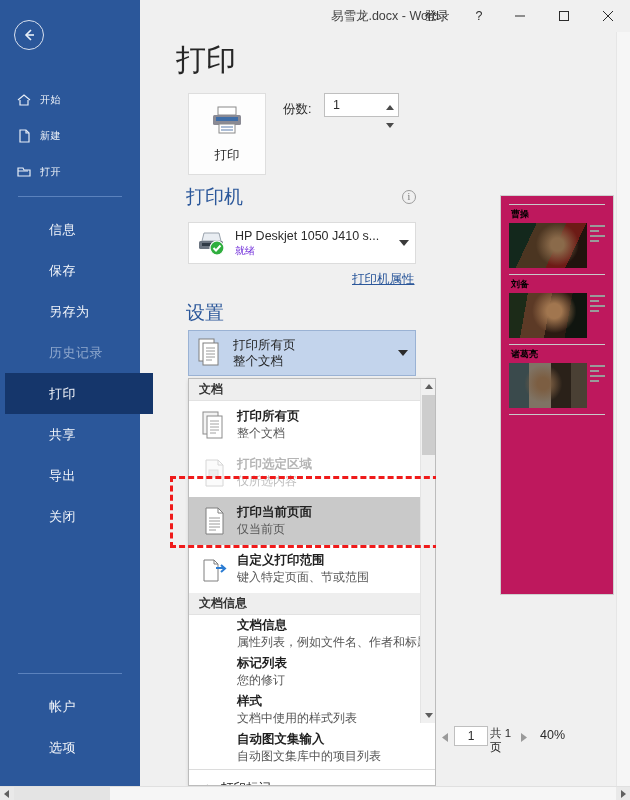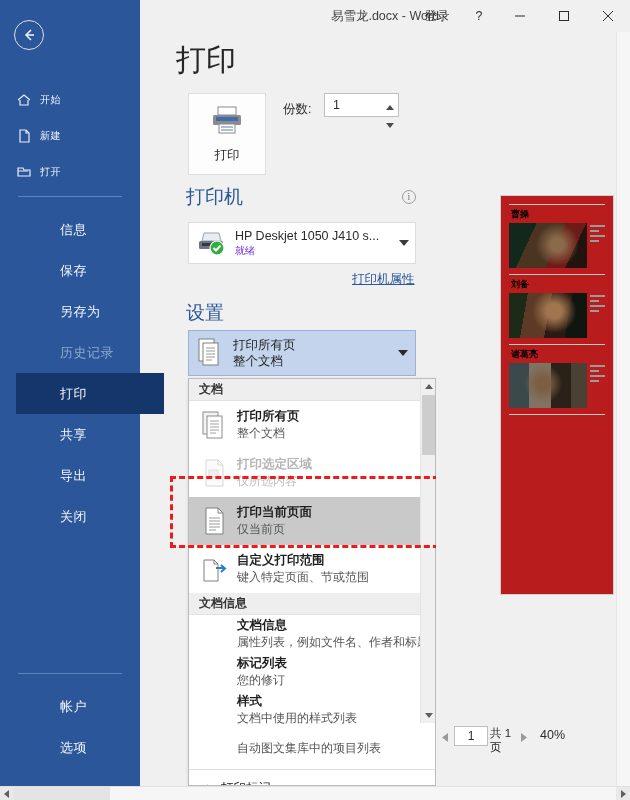--- a/index.html
+++ b/index.html
@@ -33,21 +33,21 @@
     padding-left: 16px; font-size: 10px; color: #f2f5fa; cursor: pointer;
   }
   .nav-row .ico { width: 24px; display: flex; align-items: center; }
   .nav-row .lbl { letter-spacing: .5px; }
 
   .nav-div {
     position: absolute; left: 18px; width: 104px; height: 1px;
     background: #5b82bd;
   }
 
-  .nav-list { position: absolute; left: 16px; width: 148px; }
+  .nav-list { position: absolute; left: 5px; width: 148px; }
   .nav-item {
     height: 41px; display: flex; align-items: center;
     padding-left: 44px; font-size: 13px; color: #f2f5fa; cursor: pointer;
     letter-spacing: .5px;
   }
   .nav-item.dim { color: #8fa8cd; }
   .nav-item.sel { background: #15366b; font-weight: normal; }
 
   
   #titlebar {
@@ -199,21 +199,21 @@
     pointer-events: none;
   }
 
   
   #preview-pane {
     position: absolute; left: 436px; top: 32px; width: 194px; height: 754px;
     background: #f0f0f0;
   }
   #page {
     position: absolute; left: 64px; top: 163px; width: 114px; height: 400px;
-    background: #b91c1c; border: 1px solid #cfcfcf;
+    background: #be185d; border: 1px solid #cfcfcf;
     overflow: hidden;
   }
   .pg-row { position: relative; margin: 0 8px; }
   .pg-rule { height: 1px; background: #c9c9c9; margin: 0 0 2px 0; }
   .pg-name { font-size: 9px; font-weight: bold; color: #000; padding: 1px 0 2px 2px; }
   .pg-body { display: flex; gap: 3px; padding-bottom: 6px; }
   .pg-photo { width: 78px; height: 45px; border: 0; }
   .pg-lines { flex: 1; padding-top: 2px; }
   .pg-line { height: 2px; background: #9a9a9a; margin-bottom: 3px; width: 100%; }
   .pg-line.s { width: 60%; }
@@ -529,20 +529,21 @@
     </div>
   </div>
   <div class="dd-item compact">
     <div class="di-txt">
       <div class="di-t1">样式</div>
       <div class="di-t2">文档中使用的样式列表</div>
     </div>
   </div>
   <div class="dd-item compact">
     <div class="di-txt">
+      <div class="di-t1">自动图文集输入</div>
       <div class="di-t2">自动图文集库中的项目列表</div>
     </div>
   </div>
 
   <div class="dd-sep"></div>
 
   <div class="dd-check">
     <span class="ck">✓</span>
     <span>打印标记</span>
   </div>

